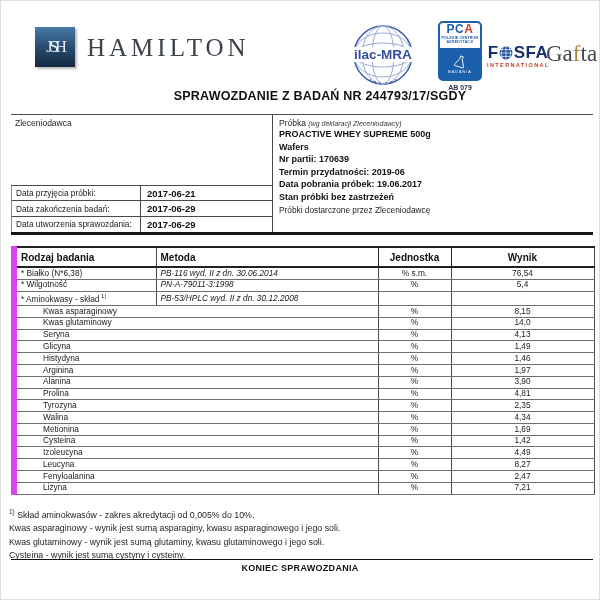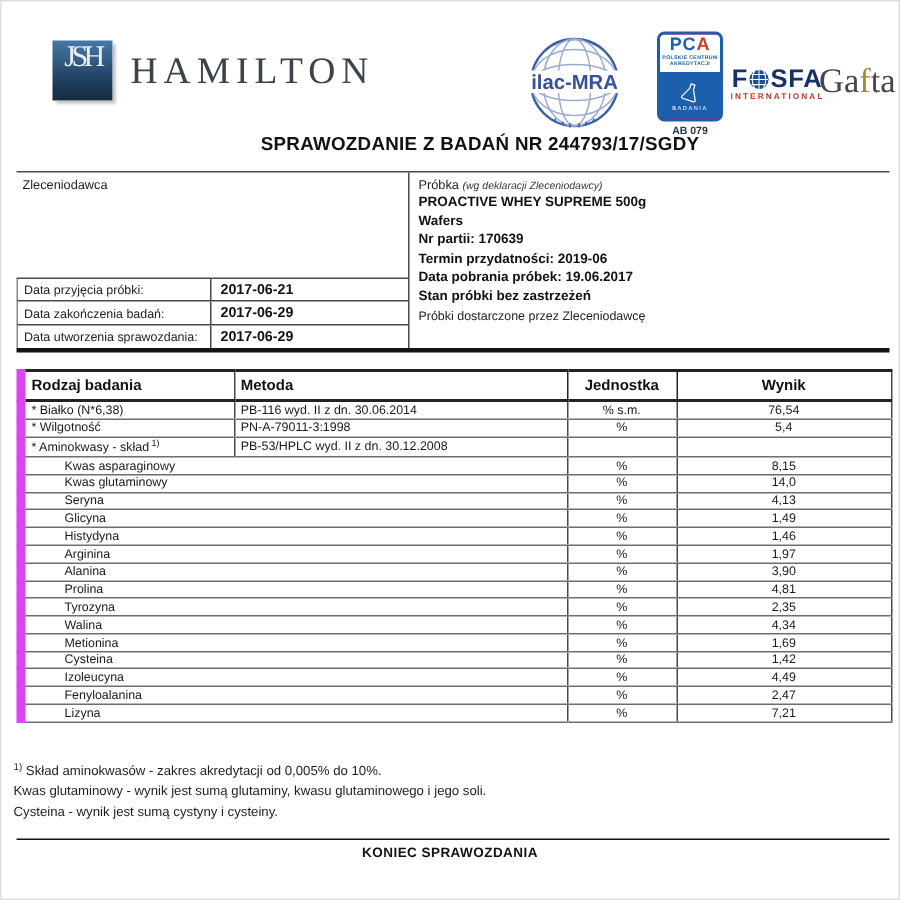--- a/index.html
+++ b/index.html
@@ -5,22 +5,22 @@
   html,body{margin:0;padding:0;background:#fff;}
   .page{
     position:relative;width:600px;height:600px;background:#fff;
     font-family:"Liberation Sans",sans-serif;color:#1c1c1c;
     box-sizing:border-box;border:1px solid #dedede;overflow:hidden;
   }
   
   .jsh-box{
     position:absolute;left:34px;top:26px;width:40px;height:40px;
     background:linear-gradient(180deg,#4679a8 0%,#27486b 55%,#142a41 100%);
-    display:flex;align-items:flex-start;justify-content:center;
-    font-family:"Liberation Serif",serif;font-size:20px;color:#e9eef4;
+    display:flex;align-items:center;justify-content:center;
+    font-family:"Liberation Serif",serif;font-size:16px;color:#e9eef4;
     letter-spacing:-3px;box-shadow:2px 2px 2px #bbb;
   }
   .hamilton{
     position:absolute;left:86px;top:33px;
     font-family:"Liberation Serif",serif;font-size:25px;color:#3d434b;
     letter-spacing:4px;
   }
   .ilac{position:absolute;left:349px;top:23px;width:66px;height:64px;}
   .pca{position:absolute;left:437px;top:20px;width:44px;text-align:center;}
   .pca-box{
@@ -68,21 +68,21 @@
     border-top:2px solid #222;border-bottom:2px solid #222;padding:0 4px;box-sizing:border-box;
   }
   .results th.h-name{width:142px;text-align:left;}
   .results th.h-method{width:222px;text-align:left;border-left:1px solid #4a4a4a;}
   .results th.h-unit{width:73px;text-align:center;border-left:1px solid #222;}
   .results th.h-result{width:143px;text-align:center;border-left:1px solid #222;}
   .results td{
     font-size:8.3px;line-height:9.6px;padding:0.6px 4px;color:#1a1a1a;
     border-bottom:1px solid #6e6e6e;box-sizing:border-box;white-space:nowrap;overflow:hidden;
   }
-  .results td.c-method{border-left:1px solid #4a4a4a;}
+  .results td.c-method{border-left:1px solid #4a4a4a;font-style:italic;}
   .results td.c-unit,.results td.c-result{text-align:center;border-left:1px solid #4a4a4a;}
   .results td.indent{padding-left:26px;}
   .results{border-left:6px solid #d946ef;border-right:1px solid #4a4a4a;}
   .results sup{font-size:6px;}
   
   .footnotes{position:absolute;left:8px;top:504px;width:584px;font-size:8.8px;color:#1e1e1e;line-height:13.4px;}
   .footnotes sup{font-size:6.5px;}
   .end-rule{position:absolute;left:10px;top:558px;width:582px;border-top:1.5px solid #111;}
   .end-label{position:absolute;left:0;top:562px;width:100%;text-align:center;font-size:9px;font-weight:bold;color:#111;letter-spacing:.3px;}
 </style>
@@ -262,34 +262,40 @@
           <td class="c-name indent" colspan="2">Cysteina</td>
           <td class="c-unit">%</td>
           <td class="c-result">1,42</td>
         </tr>
         <tr>
           <td class="c-name indent" colspan="2">Izoleucyna</td>
           <td class="c-unit">%</td>
           <td class="c-result">4,49</td>
         </tr>
         <tr>
+          <td class="c-name indent" colspan="2">Leucyna</td>
+          <td class="c-unit">%</td>
+          <td class="c-result">8,27</td>
+        </tr>
+        <tr>
           <td class="c-name indent" colspan="2">Fenyloalanina</td>
           <td class="c-unit">%</td>
           <td class="c-result">2,47</td>
         </tr>
         <tr>
           <td class="c-name indent" colspan="2">Lizyna</td>
           <td class="c-unit">%</td>
           <td class="c-result">7,21</td>
         </tr>
       </tbody>
   </table>
 
   <div class="footnotes">
     <div><sup>1)</sup> <span>Skład aminokwasów - zakres akredytacji od 0,005% do 10%.</span></div>
+    <div>Kwas asparaginowy - wynik jest sumą asparaginy, kwasu asparaginowego i jego soli.</div>
     <div>Kwas glutaminowy - wynik jest sumą glutaminy, kwasu glutaminowego i jego soli.</div>
     <div>Cysteina - wynik jest sumą cystyny i cysteiny.</div>
   </div>
 
   <div class="end-rule"></div>
   <div class="end-label">KONIEC SPRAWOZDANIA</div>
 
 </div>
 
 </body></html>

